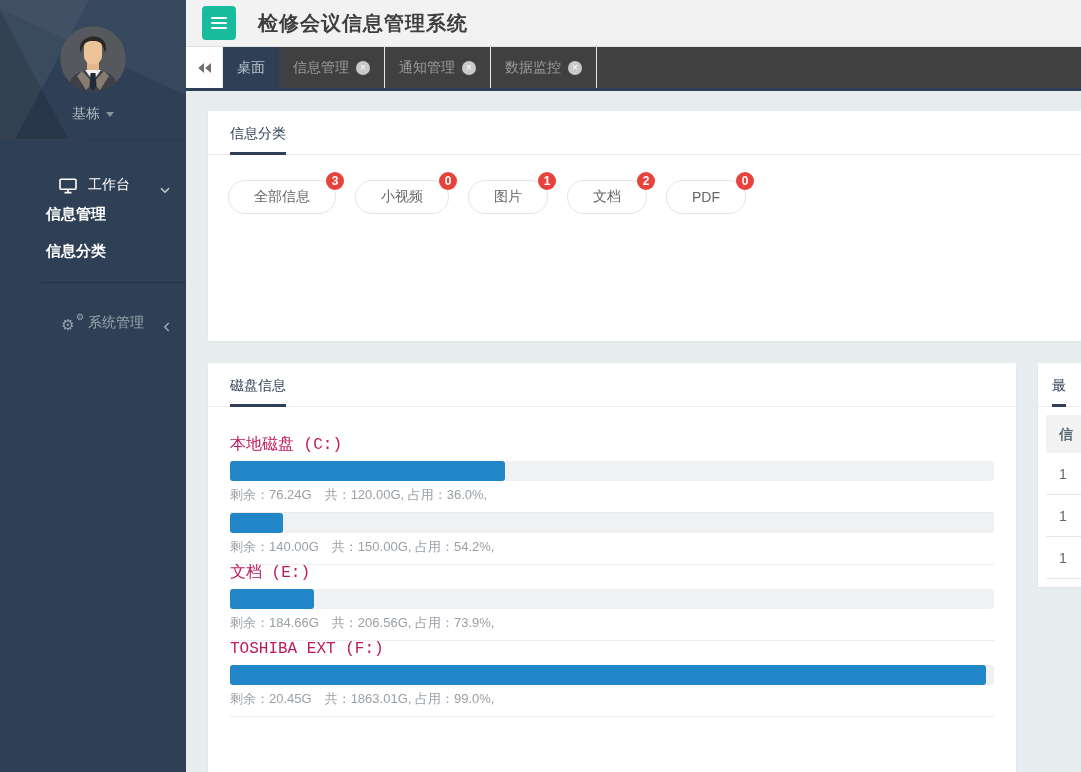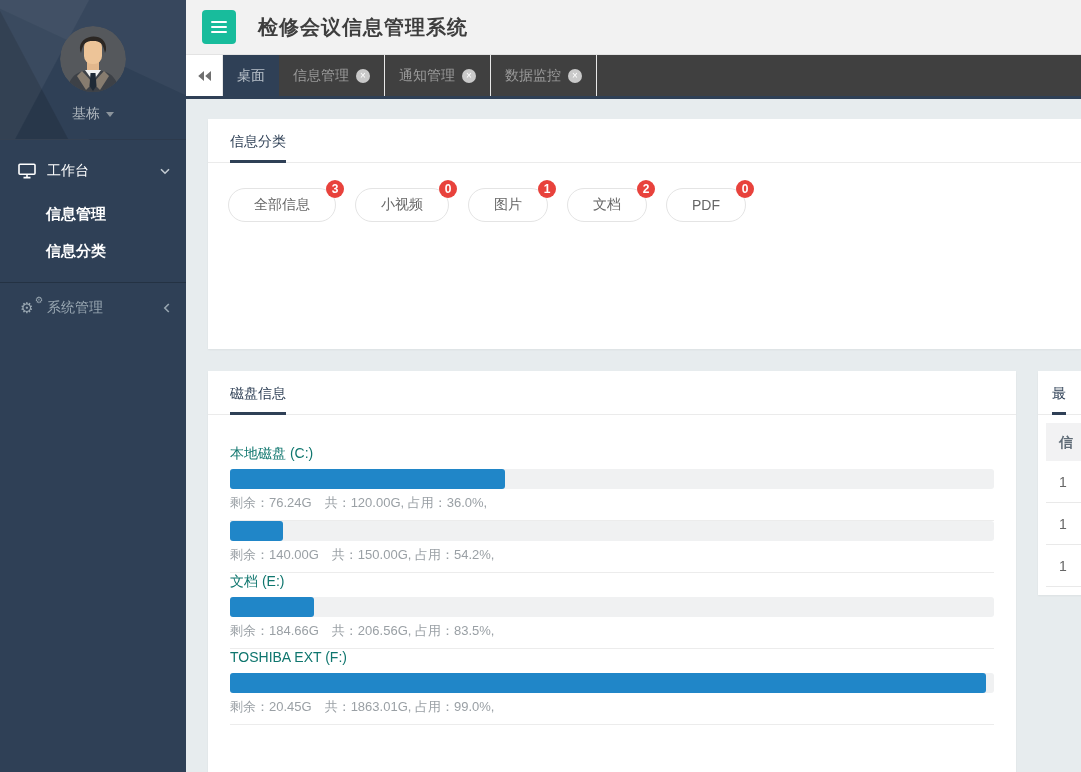--- a/index.html
+++ b/index.html
@@ -15,33 +15,33 @@
       linear-gradient(118deg, rgba(255,255,255,.05) 0 34%, rgba(255,255,255,0) 34.5%),
       linear-gradient(62deg, rgba(0,0,0,.14) 0 26%, rgba(0,0,0,0) 26.5%),
       linear-gradient(205deg, rgba(255,255,255,.04) 0 42%, rgba(255,255,255,0) 42.5%),
       var(--color-sidebar,#2f4056); }
   .avatar { width:66px; height:66px; margin:0 auto; border-radius:50%; overflow:hidden; cursor:pointer; }
   .username { margin-top:13px; color:#aeb6bd; font-size:14px; cursor:pointer; }
   .caret-down { display:inline-block; margin-left:6px; vertical-align:middle;
     border-left:4px solid transparent; border-right:4px solid transparent;
     border-top:5px solid #8b949c; }
   .nav { margin-top:8px; }
-  .nav-item { height:46px; display:flex; align-items:center; padding:0 16px;
-    font-size:14px; color:#fff; cursor:pointer; }
+  .nav-item { height:46px; display:flex; align-items:flex-end; padding:0 16px;
+    font-size:14px; color:#fff; cursor:pointer;margin-left:41px; }
   .nav-icon { width:22px; margin-right:9px; display:flex; align-items:center; justify-content:center; }
   .chev { margin-left:auto; display:flex; align-items:center; }
   .submenu { padding:2px 0 12px; }
   .sub-item { padding:9px 0 9px 46px; font-size:15px; font-weight:bold; color:#fff; cursor:pointer; }
   .nav-item.system { border-top:1px solid rgba(0,0,0,.22); height:50px; color:#98a6b1; }
   .gears { position:relative; font-size:15px; color:#98a6b1; line-height:1; }
   .gears .g2 { position:absolute; font-size:9px; top:-4px; right:-5px; }
 
   
   .main { flex:1; min-width:0; display:flex; flex-direction:column; }
-  .topbar { height:55px; flex:none; background:#f2f2f2; border-bottom:1px solid #e3e3e3;
+  .topbar { height:47px; flex:none; background:#f2f2f2; border-bottom:1px solid #e3e3e3;
     display:flex; align-items:center; padding-left:16px; }
   .menu-btn { width:34px; height:34px; flex:none; border:none; border-radius:4px;
     background:var(--color-accent,#18bc9c); cursor:pointer; display:flex;
     align-items:center; justify-content:center; }
   .hamburger { display:block; width:16px; height:2px; border-radius:1px; background:#fff;
     box-shadow:0 -5px 0 #fff, 0 5px 0 #fff; }
   .app-title { margin-left:22px; font-size:20px; font-weight:bold; color:#3e3e3e; letter-spacing:1px; }
 
   .tabbar { height:44px; flex:none; background:#404040; display:flex; align-items:stretch;
     border-bottom:3px solid var(--color-sidebar,#2f4056); }
@@ -65,21 +65,21 @@
   .pill { position:relative; height:34px; padding:0 25px; border:1px solid #e4e4e4;
     border-radius:17px; background:#fff; color:#666; font-size:14px; cursor:pointer;
     font-family:inherit; }
   .badge { position:absolute; top:-9px; right:-9px; min-width:18px; height:18px; padding:0 2px;
     border-radius:9px; background:var(--color-badge,#e8423c); color:#fff; font-size:12px;
     line-height:18px; text-align:center; font-weight:bold; }
 
   .row2 { display:flex; margin-top:22px; align-items:flex-start; }
   .panel-disk { width:808px; flex:none; margin-right:22px; height:560px; }
   .panel-disk .panel-body { padding:30px 22px 0; }
-  .disk-name { font-size:14px; color:#0f766e; line-height:17px; margin-bottom:7px; }
+  .disk-name { font-size:16px; color:#be185d; line-height:17px; margin-bottom:7px;font-family:Liberation Mono, monospace; }
   .track { height:20px; background:#f0f1f2; border-radius:3px; }
   .fill { height:20px; background:var(--color-bar,#2086c8); border-radius:3px; }
   .disk-info { font-size:13px; color:#9aa0a5; line-height:16px; margin-top:6px;
     padding-bottom:9px; border-bottom:1px solid #ececec; }
 
   .panel-latest { width:300px; flex:none; }
   .panel-latest .panel-header { padding:13px 14px 0; }
   .panel-latest .panel-body { padding:8px; }
   .ltable-header { background:#f2f2f3; height:38px; line-height:38px; padding:0 13px;
     color:#5f6b76; font-size:14px; font-weight:bold; }
@@ -227,21 +227,21 @@
                 <div class="fill" style="width: 7%;"></div>
               </div>
               <div class="disk-info">剩余：140.00G　共：150.00G,  占用：54.2%,</div>
             </div>
 
             <div class="disk">
               <div class="disk-name">文档 (E:)</div>
               <div class="track">
                 <div class="fill" style="width: 11%;"></div>
               </div>
-              <div class="disk-info">剩余：184.66G　共：206.56G,  占用：83.5%,</div>
+              <div class="disk-info">剩余：184.66G　共：206.56G,  占用：73.9%,</div>
             </div>
 
             <div class="disk">
               <div class="disk-name">TOSHIBA EXT (F:)</div>
               <div class="track">
                 <div class="fill" style="width: 99%;"></div>
               </div>
               <div class="disk-info">剩余：20.45G　共：1863.01G,  占用：99.0%,</div>
             </div>
 

